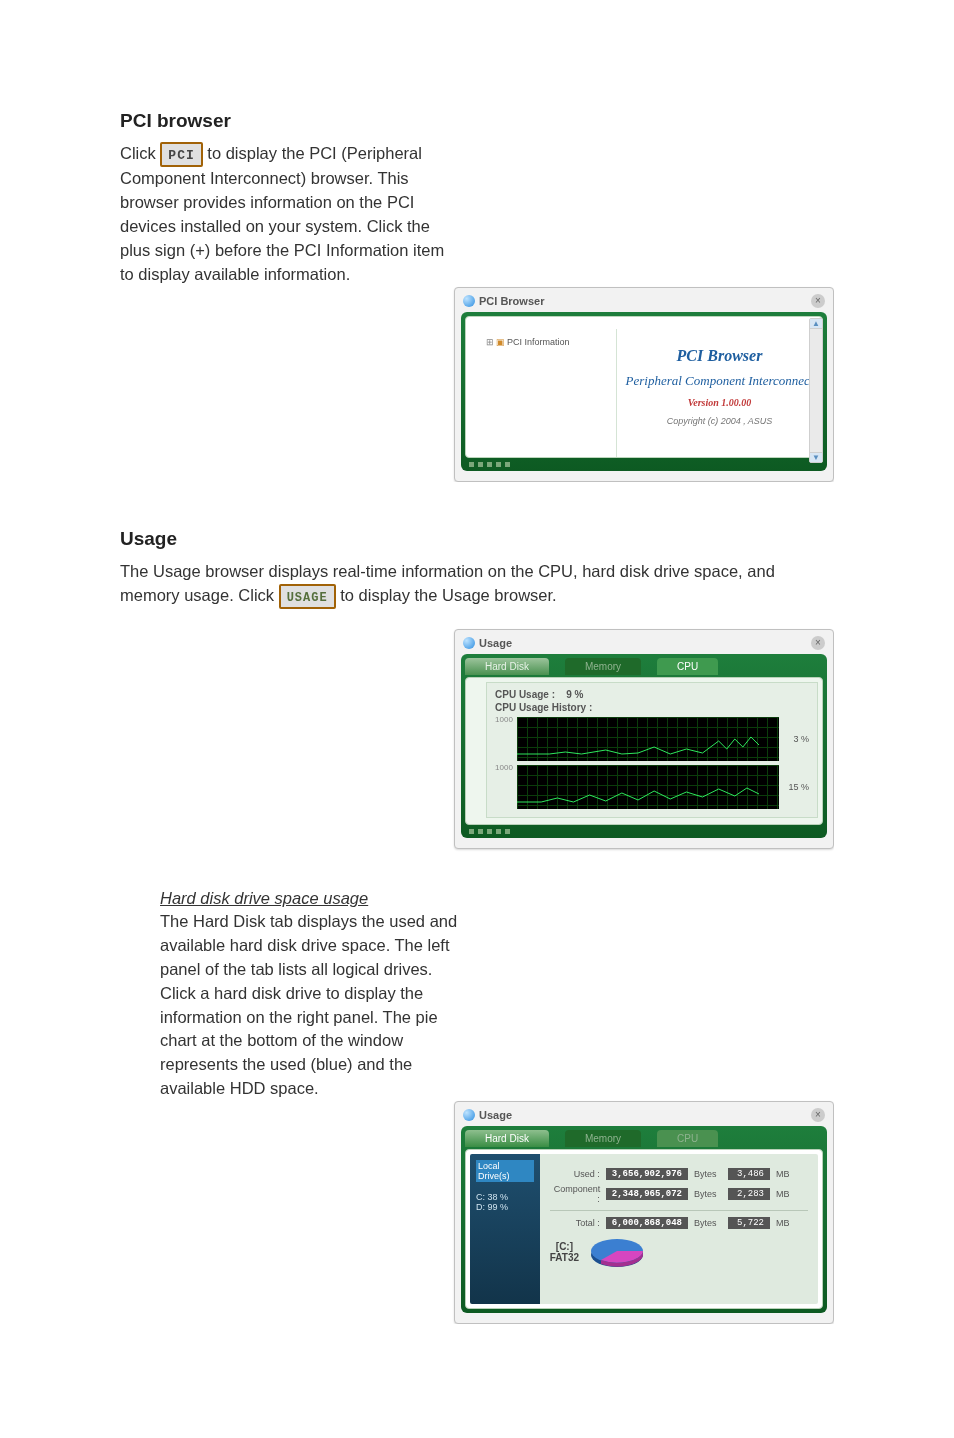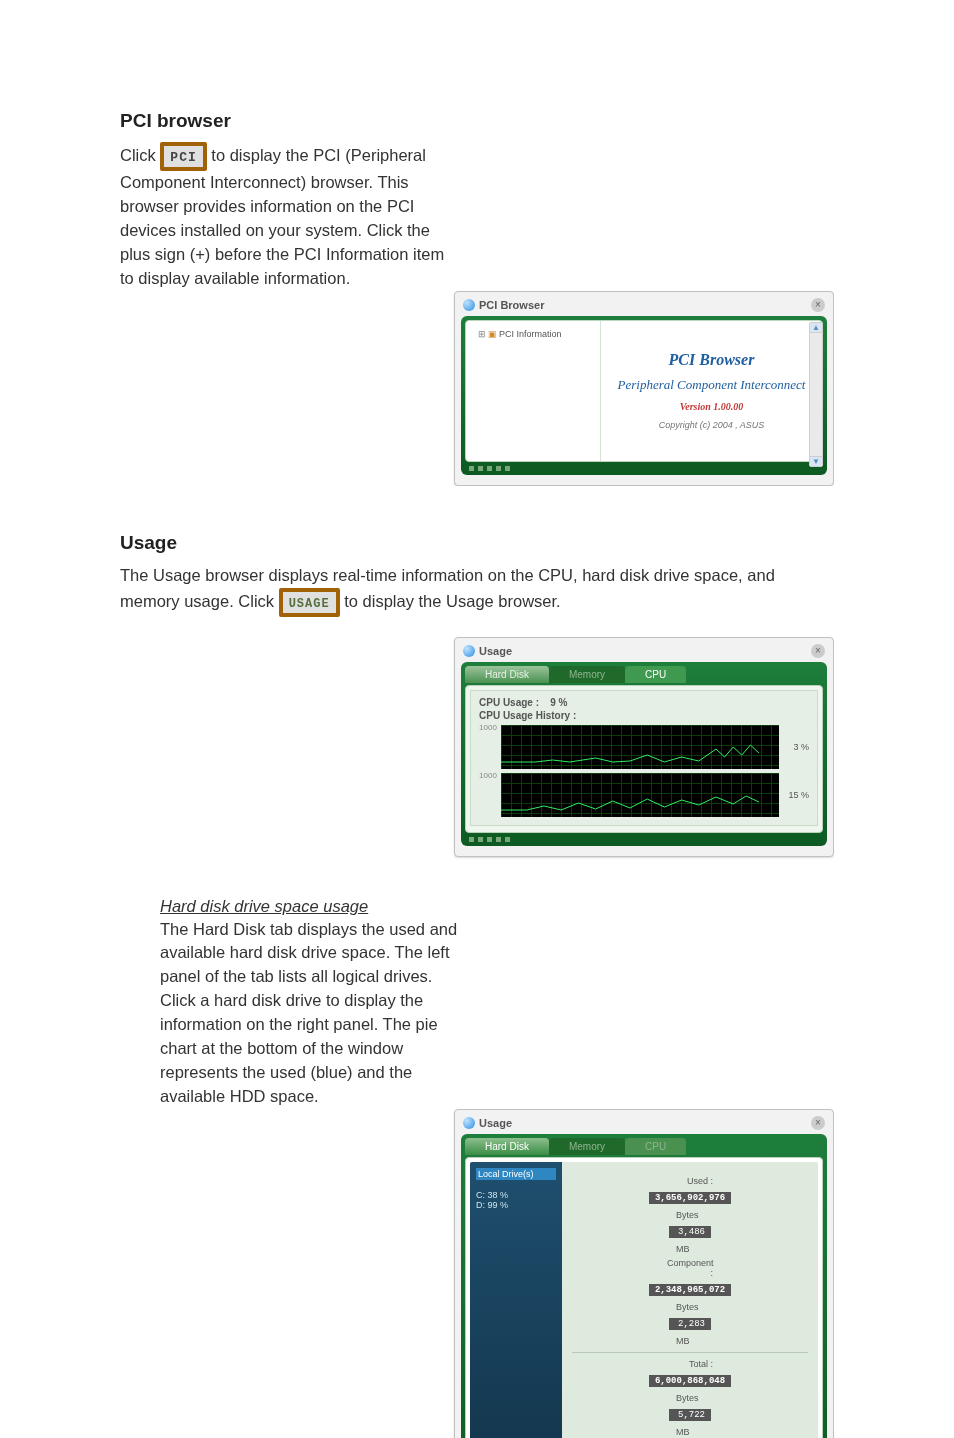--- a/index.html
+++ b/index.html
@@ -53,21 +53,21 @@
   .subhead {
     font-style: italic;
     text-decoration: underline;
     font-size: 16.5px;
     display: block;
     margin-bottom: 2px;
   }
   .btn-chip {
     display: inline-block;
     background: #e0e0e0;
-    border: 4px solid #a16207;
+    border: 2px solid #a16207;
     border-radius: 2px;
     padding: 0 6px;
     line-height: 18px;
     vertical-align: middle;
   }
   .btn-chip .pci-label {
     font-family: "Courier New", monospace;
     font-weight: bold;
     font-size: 13px;
     letter-spacing: 1px;
@@ -115,23 +115,24 @@
     background: #fff;
     border-radius: 4px;
     border: 1px solid #bcd6bc;
     min-height: 140px;
     display:flex;
   }
   
   .pci-left {
     width: 110px;
     border-right: 1px solid #d5e4d5;
-    padding: 8px 12px;
+    padding: 8px 20px;
     font-size: 9px;
     color:#555;
+    margin-top:12px;
   }
   .pci-left .tree-node::before { content:"⊞ "; color:#888; }
   .pci-left .tree-node .folder-icon {
     color:#d08a2a;
   }
   .pci-right {
     flex:1;
     display:flex;
     flex-direction:column;
     align-items:center;
@@ -179,22 +180,22 @@
     bottom: 18px;
     width: 12px;
     background: #eaeaea;
     border: 1px solid #cfcfcf;
     border-radius: 2px;
   }
   .win-scroll .arrow { font-size: 8px; text-align:center; color:#5a8fc0; background:#d8e6f4; border-bottom:1px solid #cfcfcf;}
   .win-scroll .arrow.down { position:absolute; bottom:0; left:0; right:0; border-top:1px solid #cfcfcf; border-bottom:none;}
   
   .usage-frame { padding: 4px; background: linear-gradient(#1e7e3c, #0d5a22); border-radius:6px; }
-  .usage-inner { background:#eef6ee; border-radius:4px; border:1px solid #b8d1b8; padding: 4px 4px 6px 4px; }
-  .tabs { display:flex; gap:0; margin: 0 0 2px 0; }
+  .usage-inner { background:#eef6ee; border-radius:4px; border:1px solid #b8d1b8; padding: 4px 4px 6px 20px; }
+  .tabs { display:flex; gap:16px; margin: 0 0 2px 0; }
   .tab {
     font-size:10px;
     padding: 3px 20px;
     color:#8fb38f;
     background:#1f6a2a;
     border-radius: 4px 4px 0 0;
   }
   .tab.active { color:#fff; background:#3f9a4f; }
   .tab.hd { background: linear-gradient(#9cc49c,#4a9150); color:#e7f2e7;}
   .cpu-panel {
@@ -237,21 +238,21 @@
   }
   .hd-left .selected { background:#2f87c2; color:#fff; padding:1px 2px; display:block; margin-bottom:10px;}
   .hd-right {
     flex:1;
     background:#dfeadf;
     border-radius:0 2px 2px 0;
     padding: 10px 10px 6px 10px;
     font-size:9px;
     color:#555;
   }
-  .hd-row { display:flex; align-items:center; gap:6px; margin:4px 4px;flex-direction:column;}
+  .hd-row { display:flex; align-items:center; gap:6px; margin:4px 4px;}
   .hd-row .label { width:46px; text-align:right;}
   .hd-row .numbox {
     background:#555; color:#fff; padding:1px 6px; min-width:62px; text-align:right;
     font-family:"Courier New",monospace; font-size:9px;font-weight:bold;
   }
   .hd-row .mbbox {
     background:#555; color:#fff; padding:1px 6px; min-width:30px; text-align:right;
     font-family:"Courier New",monospace; font-size:9px;
   }
   .hd-row .unit { width:28px; }

